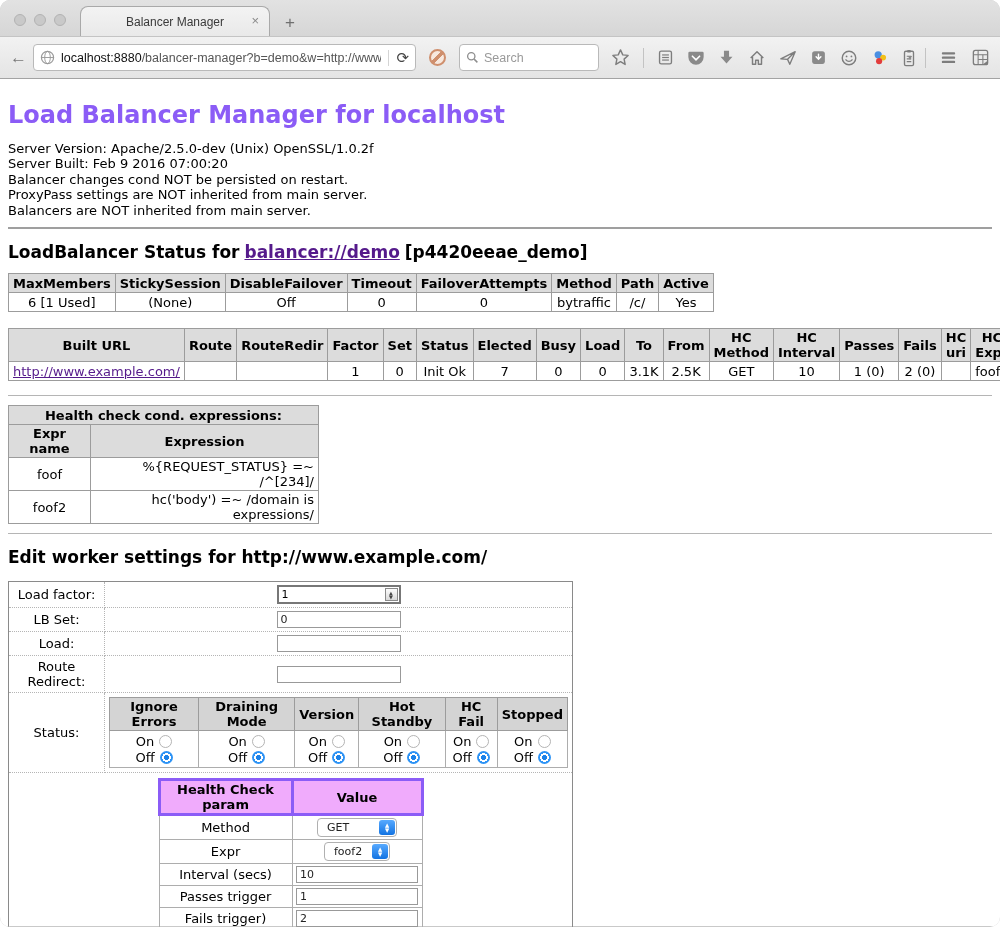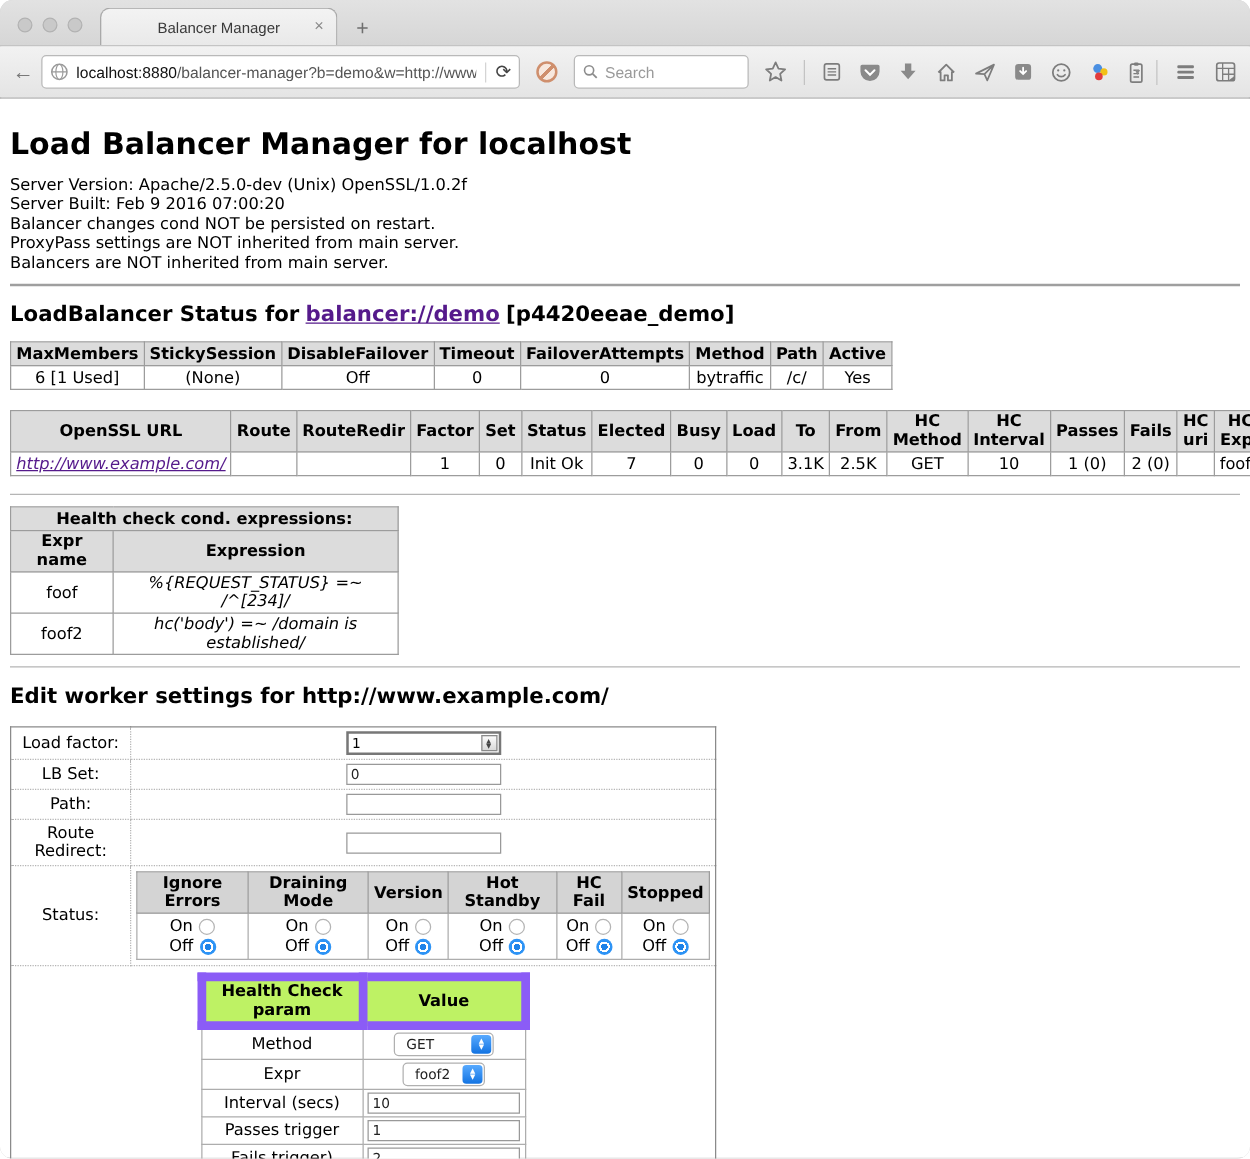--- a/index.html
+++ b/index.html
@@ -71,32 +71,32 @@
     color: #333; font-family: "Liberation Sans", sans-serif; background: transparent;
   }
   .searchbar input::placeholder { color: #9a9a9a; }
   .icon-strip { display: flex; align-items: center; margin-left: 12px; gap: 13px; }
   .icon-strip svg { display: block; }
   .vsep { width: 1px; height: 20px; background: #c3c3c3; }
   .caret { font-size: 8px; color: #8a8a8a; margin-left: -8px; }
 
   
   .content { padding: 2px 8px 0 8px; background: #fff; height: 847px; }
-  h1.page-title { font-size: 24px; font-weight: bold; color: #000000; margin: 20px 0 12px 0; letter-spacing: 0; }
+  h1.page-title { font-size: 24px; font-weight: bold; color: #8b5cf6; margin: 20px 0 12px 0; letter-spacing: 0; }
   .server-info { font-size: 13px; color: #000; line-height: 15.4px; margin-bottom: 9px; }
   hr.rule { border: none; height: 2px; background: #9f9f9f; margin: 9px 0; }
   hr.rule.thin { height: 1px; background: #b5b5b5; }
   h3.sec { font-size: 17px; font-weight: bold; margin: 13px 0 11px 0; }
   h3.sec a { color: #551a8b; }
   h3.sec .sp { display: inline-block; width: 5px; }
 
   table.data { border-collapse: collapse; table-layout: fixed; font-size: 13px; margin-bottom: 14px; }
   table.data th, table.data td { border: 1px solid #9c9c9c; padding: 1px 4px; text-align: center; height: 19px; }
   table.data th { background: #dcdcdc; font-weight: bold; }
-  table.data td.left { text-align: center; font-style: italic; }
+  table.data td.left { text-align: right; }
   table.data a { color: #551a8b; }
 
   
   table.form { border-collapse: collapse; border: 1px solid #8a8a8a; width: 565px; font-size: 13px; margin-top: 14px; }
   table.form > tbody > tr > td { border: 1px dotted #b5b5b5; padding: 3px 4px; text-align: center; }
   table.form td.lbl { width: 100px; height: 24px; }
   input.txt {
     width: 118px; height: 17px; border: 1px solid #999; font-size: 11px;
     padding: 0 3px; font-family: "DejaVu Sans", sans-serif; color: #222; background: #fff;
   }
@@ -117,21 +117,21 @@
   table.status { border-collapse: collapse; width: 459px; font-size: 13px; margin: 1px auto 1px auto; }
   table.status th { background: #d4d4d4; border: 1px solid #9c9c9c; font-weight: bold; padding: 1px 4px; height: 18px; }
   table.status td { border: 1px solid #adadad; padding: 2px 0; }
   .radio-line { display: flex; align-items: center; justify-content: center; gap: 5px; height: 16px; font-size: 13px; }
   .radio { width: 13px; height: 13px; border-radius: 50%; background: #fff;
     border: 1px solid #b4b4b4; display: inline-block; }
   .radio.sel { border: none;
     background: radial-gradient(circle at 50% 50%, #1d82e8 0 2.6px, #ffffff 2.6px 4.3px, #2d93f5 4.3px 100%); }
 
   table.hc { border-collapse: collapse; width: 266px; font-size: 13px; margin: 2px auto; }
-  table.hc th { background: #bef264; border: 7px solid #8b5cf6; font-weight: bold; padding: 1px 4px; height: 19px; }
+  table.hc th { background: #f0abfc; border: 3px solid #8b5cf6; font-weight: bold; padding: 1px 4px; height: 19px; }
   table.hc td { border: 1px solid #adadad; padding: 2px 3px; height: 22px; text-align: center; }
   table.hc td.v { width: 130px; }
   table.hc input.txt { width: 122px; }
 
   .mac-select { display: inline-flex; align-items: stretch; height: 19px; background: #fff;
     border: 1px solid #b0b0b0; border-radius: 4px; font-size: 11px; overflow: hidden; vertical-align: middle; }
   .mac-select .mtxt { display: flex; align-items: center; padding: 0 9px; color: #222; }
   .mac-select .stepper { width: 16px; margin: 1px; border-radius: 3px;
     background: linear-gradient(#58aaff, #1273e2); color: #fff;
     display: flex; flex-direction: column; align-items: center; justify-content: center;
@@ -309,21 +309,21 @@
           <col style="width:40px">
           <col style="width:74px">
           <col style="width:78px">
           <col style="width:48px">
           <col style="width:38px">
           <col style="width:44px">
           <col style="width:56px">
         </colgroup>
       <tbody>
           <tr>
-        <th>OpenSSL URL</th>
+        <th>Built URL</th>
         <th>Route</th>
         <th>RouteRedir</th>
         <th>Factor</th>
         <th>Set</th>
         <th>Status</th>
         <th>Elected</th>
         <th>Busy</th>
         <th>Load</th>
         <th>To</th>
         <th>From</th>
@@ -370,21 +370,21 @@
       <tr>
         <th>Expr name</th>
         <th>Expression</th>
       </tr>
       <tr>
         <td>foof</td>
         <td class="left">%{REQUEST_STATUS} =~ /^[234]/</td>
       </tr>
       <tr>
         <td>foof2</td>
-        <td class="left">hc('body') =~ /domain is established/</td>
+        <td class="left">hc('body') =~ /domain is expressions/</td>
       </tr>
     </tbody>
       </table>
 
     <hr class="rule thin">
 
     <h3 class="sec">Edit worker settings for http://www.example.com/</h3>
 
     <table class="form">
       <tbody>
@@ -398,21 +398,21 @@
                   <span>▼</span>
                 </span>
           </span>
         </td>
       </tr>
       <tr>
         <td class="lbl">LB Set:</td>
         <td><input class="txt wide" type="text" value="0" style=""></td>
       </tr>
       <tr>
-        <td class="lbl">Path:</td>
+        <td class="lbl">Load:</td>
         <td><input class="txt wide" type="text" value="" style=""></td>
       </tr>
       <tr>
         <td class="lbl">Route Redirect:</td>
         <td><input class="txt wide" type="text" value="" style=""></td>
       </tr>
       <tr>
         <td class="lbl">Status:</td>
         <td>
           <table class="status">

